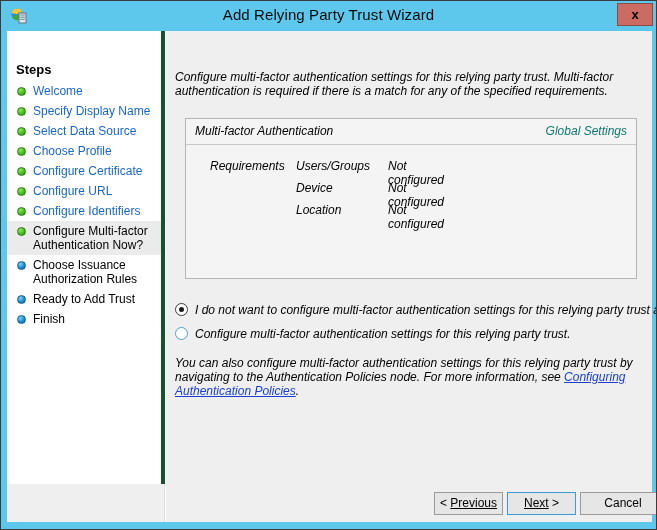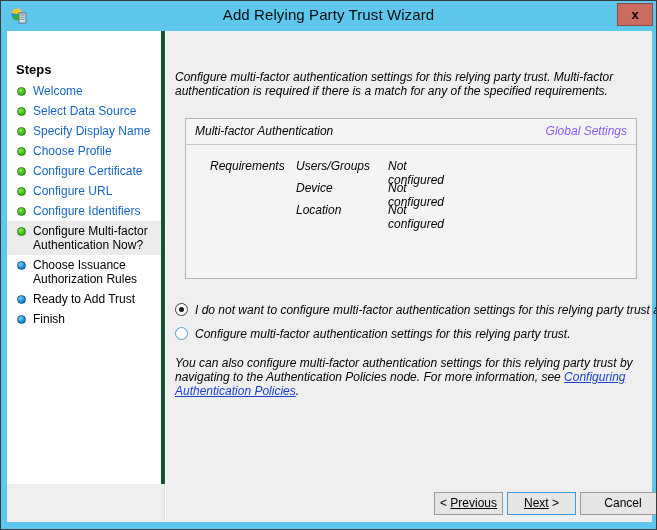--- a/index.html
+++ b/index.html
@@ -183,21 +183,21 @@
     left: 9px;
     top: 5px;
     font-size: 12px;
     color: #000000;
   }
   .mfa-header .right {
     position: absolute;
     right: 9px;
     top: 5px;
     font-size: 12px;
-    color: #8b5cf6;
+    color: #0f766e;
   }
   .mfa-body {
     position: relative;
     height: 134px;
   }
   .req-label {
     position: absolute;
     left: 24px;
     top: 14px;
     font-size: 12px;
@@ -335,25 +335,25 @@
 
     <div class="sidebar">
       <div class="steps-title">Steps</div>
       <div class="steps-list">
         <div class="step">
           <span class="bullet done"></span>
           <span>Welcome</span>
         </div>
         <div class="step">
           <span class="bullet done"></span>
+          <span>Specify Display Name</span>
+        </div>
+        <div class="step">
+          <span class="bullet done"></span>
           <span>Select Data Source</span>
-        </div>
-        <div class="step">
-          <span class="bullet done"></span>
-          <span>Specify Display Name</span>
         </div>
         <div class="step">
           <span class="bullet done"></span>
           <span>Choose Profile</span>
         </div>
         <div class="step">
           <span class="bullet done"></span>
           <span>Configure Certificate</span>
         </div>
         <div class="step">

